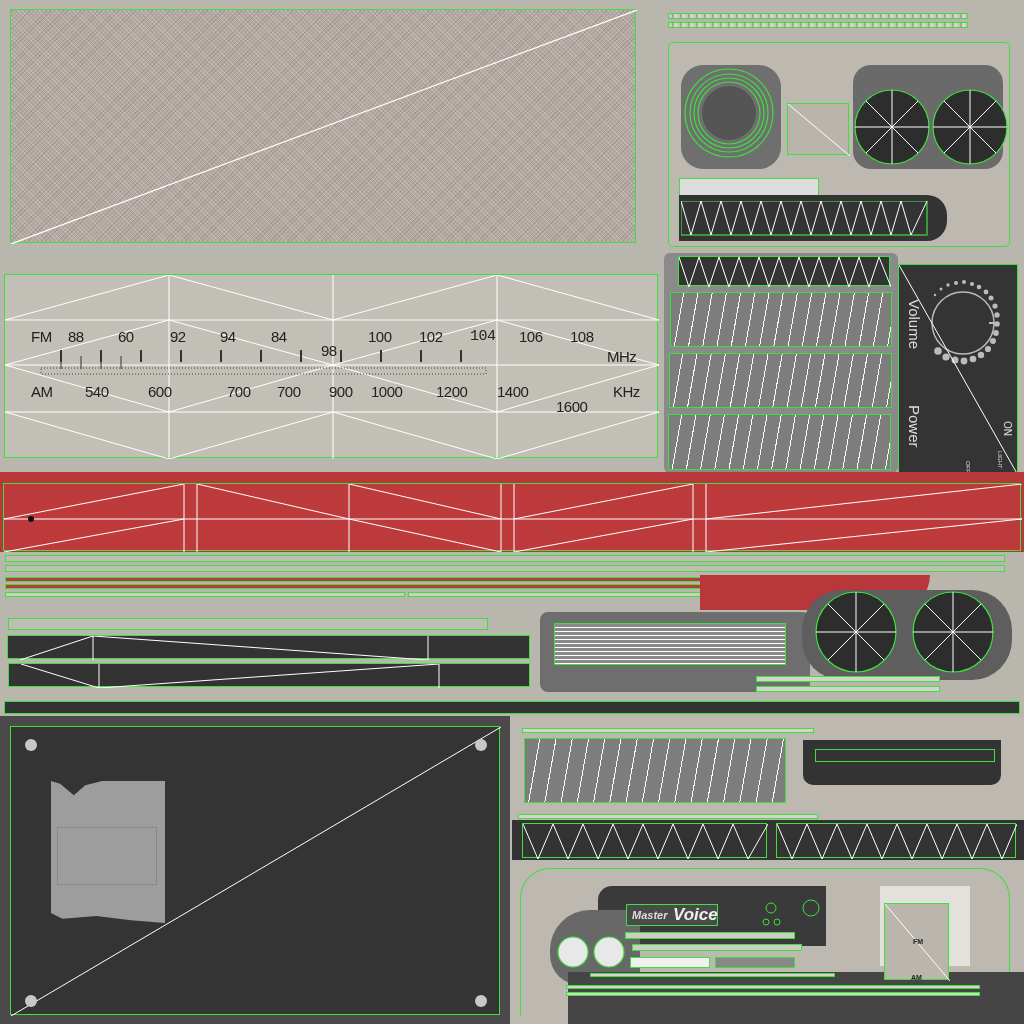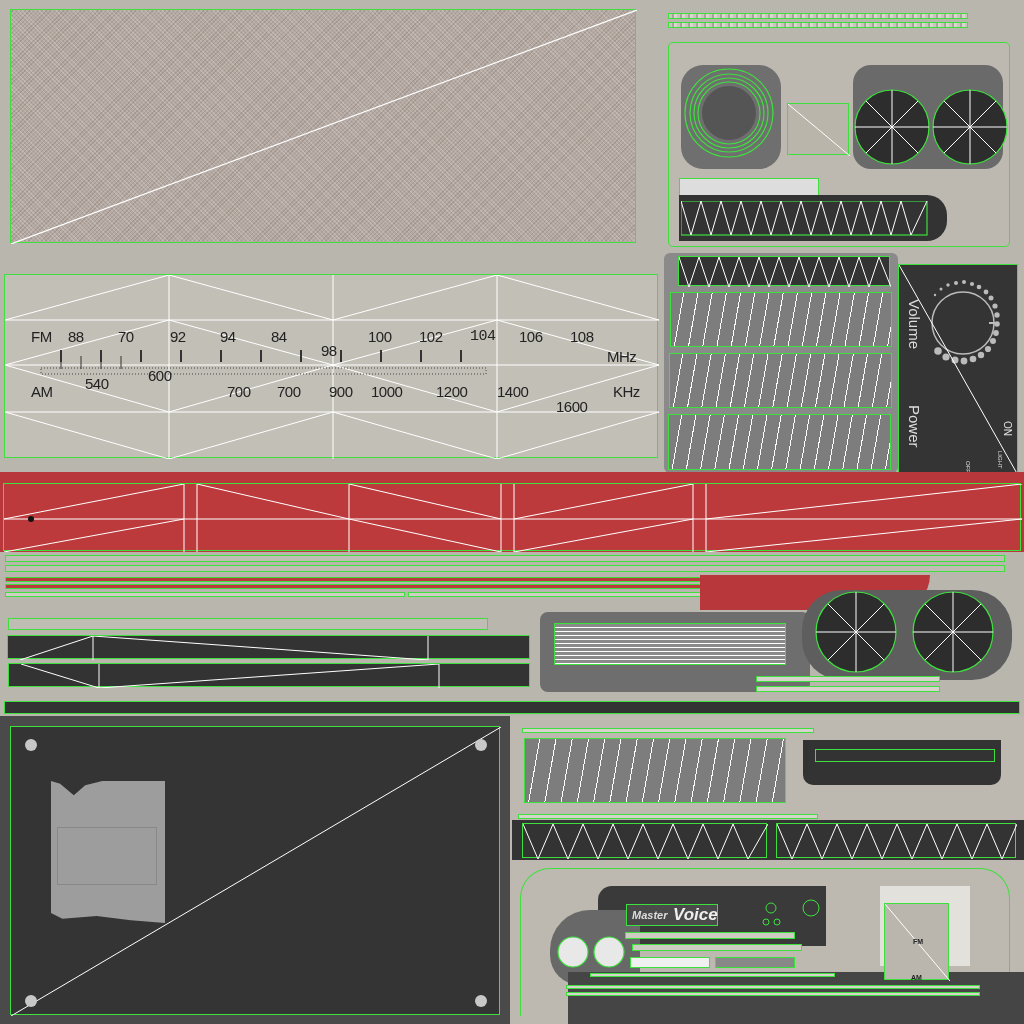--- a/index.html
+++ b/index.html
@@ -58,35 +58,35 @@
         <line x1="256" y1="75" x2="256" y2="87"></line>
       <line x1="296" y1="75" x2="296" y2="87"></line>
         <line x1="336" y1="75" x2="336" y2="87"></line>
         <line x1="376" y1="75" x2="376" y2="87"></line>
       <line x1="416" y1="75" x2="416" y2="87"></line>
         <line x1="456" y1="75" x2="456" y2="87"></line>
     </g>
   </svg>
   <span class="scale-label" style="left:26px;top:53px;">FM</span>
   <span class="scale-label" style="left:63px;top:53px;">88</span>
-  <span class="scale-label" style="left:113px;top:53px;">70</span>
+  <span class="scale-label" style="left:113px;top:53px;">60</span>
   <span class="scale-label" style="left:165px;top:53px;">92</span>
   <span class="scale-label" style="left:215px;top:53px;">94</span>
   <span class="scale-label" style="left:266px;top:53px;">84</span>
   <span class="scale-label" style="left:316px;top:67px;">98</span>
   <span class="scale-label" style="left:363px;top:53px;">100</span>
   <span class="scale-label" style="left:414px;top:53px;">102</span>
   <span class="scale-label" style="left:465px;top:53px;font-family:Liberation Mono, monospace;">104</span>
   <span class="scale-label" style="left:514px;top:53px;">106</span>
   <span class="scale-label" style="left:565px;top:53px;">108</span>
   <span class="scale-label" style="left:602px;top:53px;margin-top:20px;">MHz</span>
 
   <span class="scale-label" style="left:26px;top:108px;">AM</span>
-  <span class="scale-label" style="left:80px;top:100px;">540</span>
-  <span class="scale-label" style="left:143px;top:92px;">600</span>
+  <span class="scale-label" style="left:80px;top:108px;">540</span>
+  <span class="scale-label" style="left:143px;top:108px;">600</span>
   <span class="scale-label" style="left:222px;top:108px;">700</span>
   <span class="scale-label" style="left:272px;top:108px;">700</span>
   <span class="scale-label" style="left:324px;top:108px;">900</span>
   <span class="scale-label" style="left:366px;top:108px;">1000</span>
   <span class="scale-label" style="left:431px;top:108px;">1200</span>
   <span class="scale-label" style="left:492px;top:108px;">1400</span>
   <span class="scale-label" style="left:551px;top:108px;margin-top:15px;">1600</span>
   <span class="scale-label" style="left:608px;top:108px;">KHz</span>
 </div>
 

